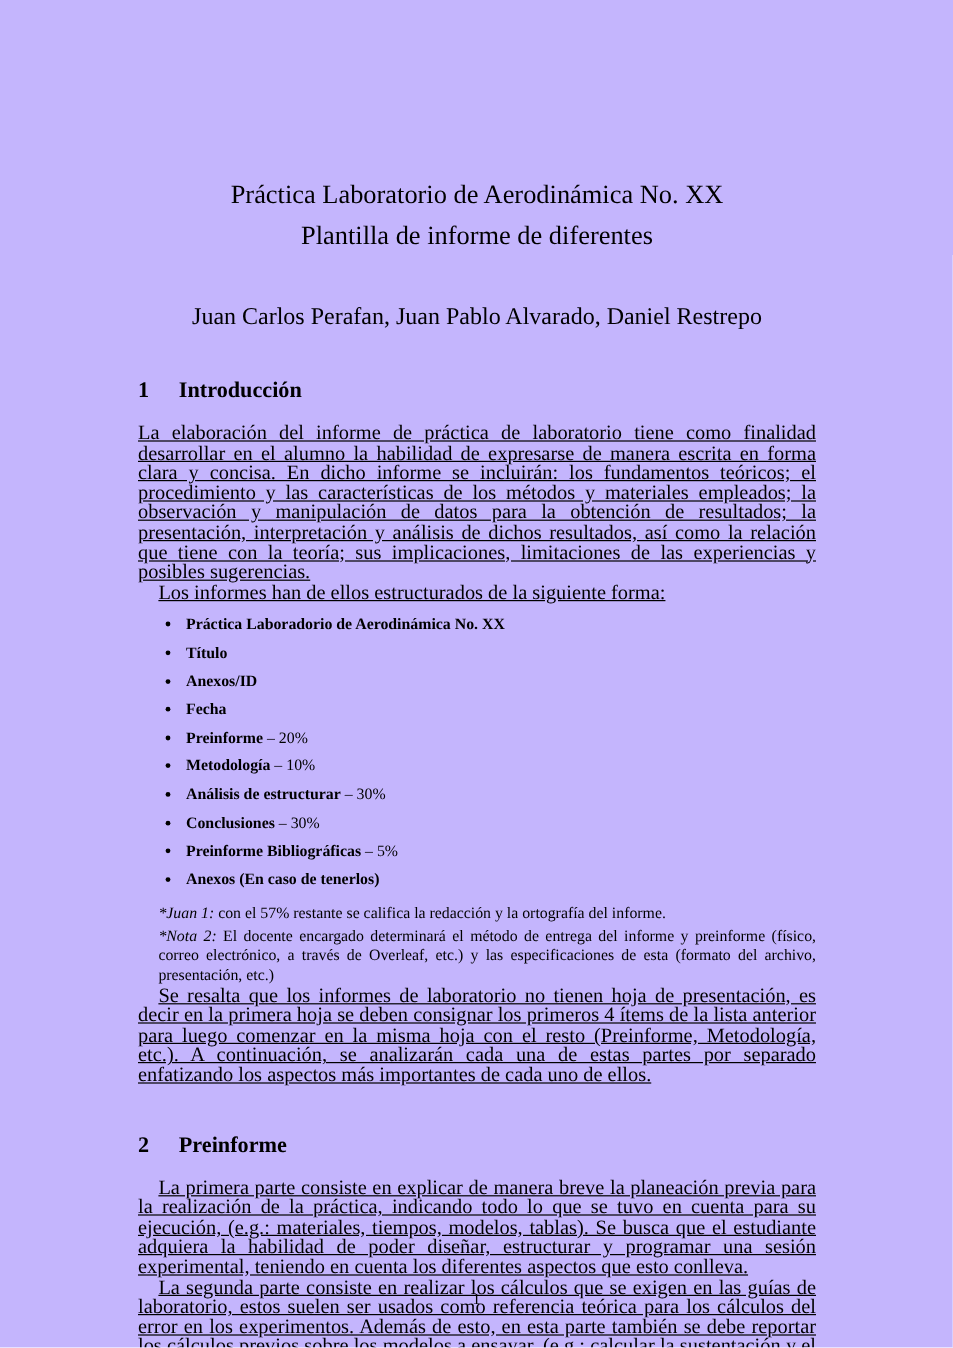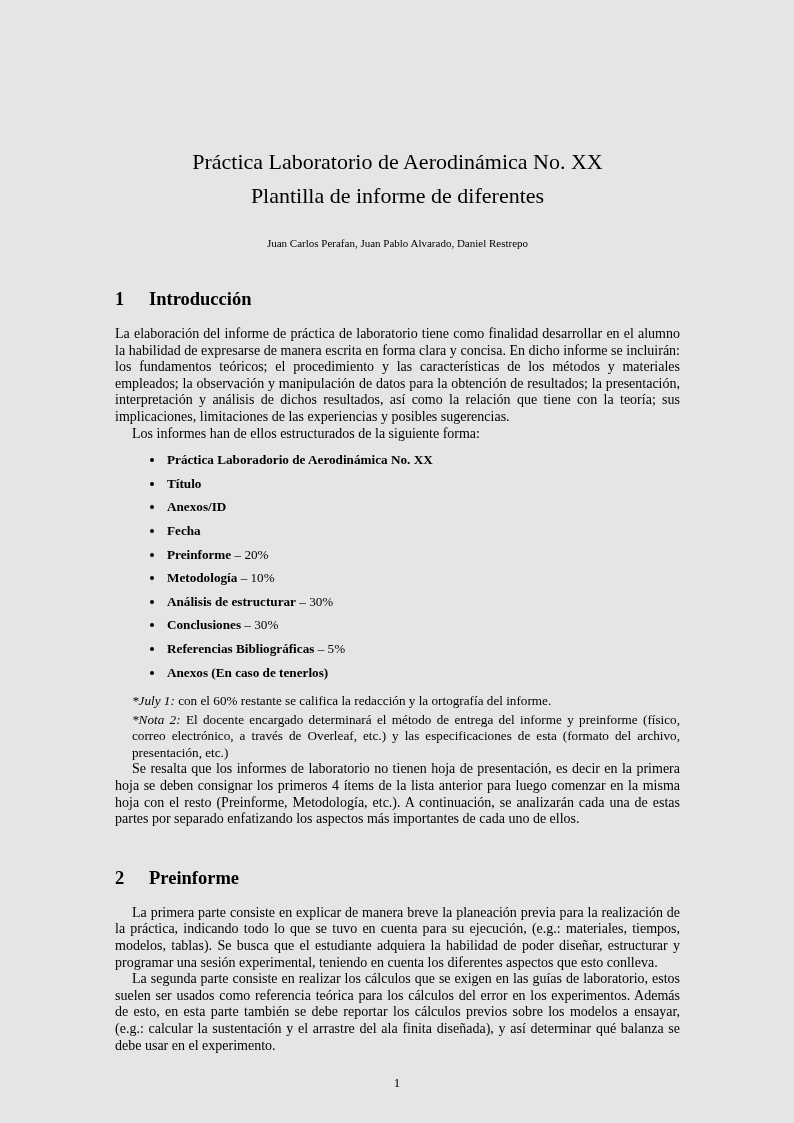--- a/index.html
+++ b/index.html
@@ -5,77 +5,78 @@
   html, body {
     margin: 0;
     padding: 0;
     background: #ffffff;
   }
   .page {
     position: relative;
     width: 794px;
     height: 1123px;
     margin: 0 auto;
-    background: #e5e5e5;
+    background: #c4b5fd;
     color: #000000;
     font-family: "Liberation Serif", serif;
     box-sizing: border-box;
     padding: 145px 114px 0 115px;
     overflow: hidden;
   }
   
   .title-block { text-align: center; }
   .doc-title {
     font-size: 22px;
     line-height: 34px;
     font-weight: 400;
     margin: 0;
   }
   .authors {
-    font-size: 11px;
-    margin-top: 24px;
+    font-size: 20px;
+    margin-top: 40px;
   }
   .date {
     font-size: 13.5px;
     margin-top: 19px;
   }
   
   .section-heading {
     font-size: 18.5px;
     font-weight: 700;
     margin: 40px 0 16px 0;
     display: flex;
   }
   .section-heading .sec-num { width: 34px; }
   
   p.body-text {
-    font-size: 14px;
+    font-size: 17px;
     line-height: 16.6px;
     text-align: justify;
     margin: 0;
+    text-decoration: underline;
   }
   p.indent { text-indent: 17px; }
   p.note {
     font-size: 13.2px;
     line-height: 16.6px;
     text-align: justify;
     margin: 2px 0 0 0;
     padding-left: 17px;
   }
   .note-label { font-style: italic; }
   
   ul.item-list {
     list-style: disc outside;
     margin: 10px 0 12px 0;
     padding-left: 34px;
   }
   ul.item-list li {
     font-size: 13.2px;
     line-height: 16.6px;
-    margin: 7px 16px;
+    margin: 7px 4px;
     padding-left: 2px;
   }
   .li-bold { font-weight: 700; }
   .li-rest { font-weight: 400; }
   
   .page-number {
     position: absolute;
     left: 0;
     bottom: 32px;
     width: 100%;
@@ -107,26 +108,26 @@
 
     <ul class="item-list">
       <li><span class="li-bold">Práctica Laboradorio de Aerodinámica No. XX</span><span class="li-rest"></span></li>
       <li><span class="li-bold">Título</span><span class="li-rest"></span></li>
       <li><span class="li-bold">Anexos/ID</span><span class="li-rest"></span></li>
       <li><span class="li-bold">Fecha</span><span class="li-rest"></span></li>
       <li><span class="li-bold">Preinforme</span><span class="li-rest"> – 20%</span></li>
       <li><span class="li-bold">Metodología</span><span class="li-rest"> – 10%</span></li>
       <li><span class="li-bold">Análisis de estructurar</span><span class="li-rest"> – 30%</span></li>
       <li><span class="li-bold">Conclusiones</span><span class="li-rest"> – 30%</span></li>
-      <li><span class="li-bold">Referencias Bibliográficas</span><span class="li-rest"> – 5%</span></li>
+      <li><span class="li-bold">Preinforme Bibliográficas</span><span class="li-rest"> – 5%</span></li>
       <li><span class="li-bold">Anexos (En caso de tenerlos)</span><span class="li-rest"></span></li>
     </ul>
 
     <p class="note">
-      <span class="note-label">*July 1:</span><span> con el 60% restante se califica la redacción y la ortografía del informe.</span>
+      <span class="note-label">*Juan 1:</span><span> con el 57% restante se califica la redacción y la ortografía del informe.</span>
     </p>
     <p class="note">
       <span class="note-label">*Nota 2:</span><span> El docente encargado determinará el método de entrega del informe y preinforme (físico, correo electrónico, a través de Overleaf, etc.) y las especificaciones de esta (formato del archivo, presentación, etc.)</span>
     </p>
 
     <p class="body-text indent">Se resalta que los informes de laboratorio no tienen hoja de presentación, es decir en la primera hoja se deben consignar los primeros 4 ítems de la lista anterior para luego comenzar en la misma hoja con el resto (Preinforme, Metodología, etc.). A continuación, se analizarán cada una de estas partes por separado enfatizando los aspectos más importantes de cada uno de ellos.</p>
   </section>
 
   <section>
     <h2 class="section-heading">

